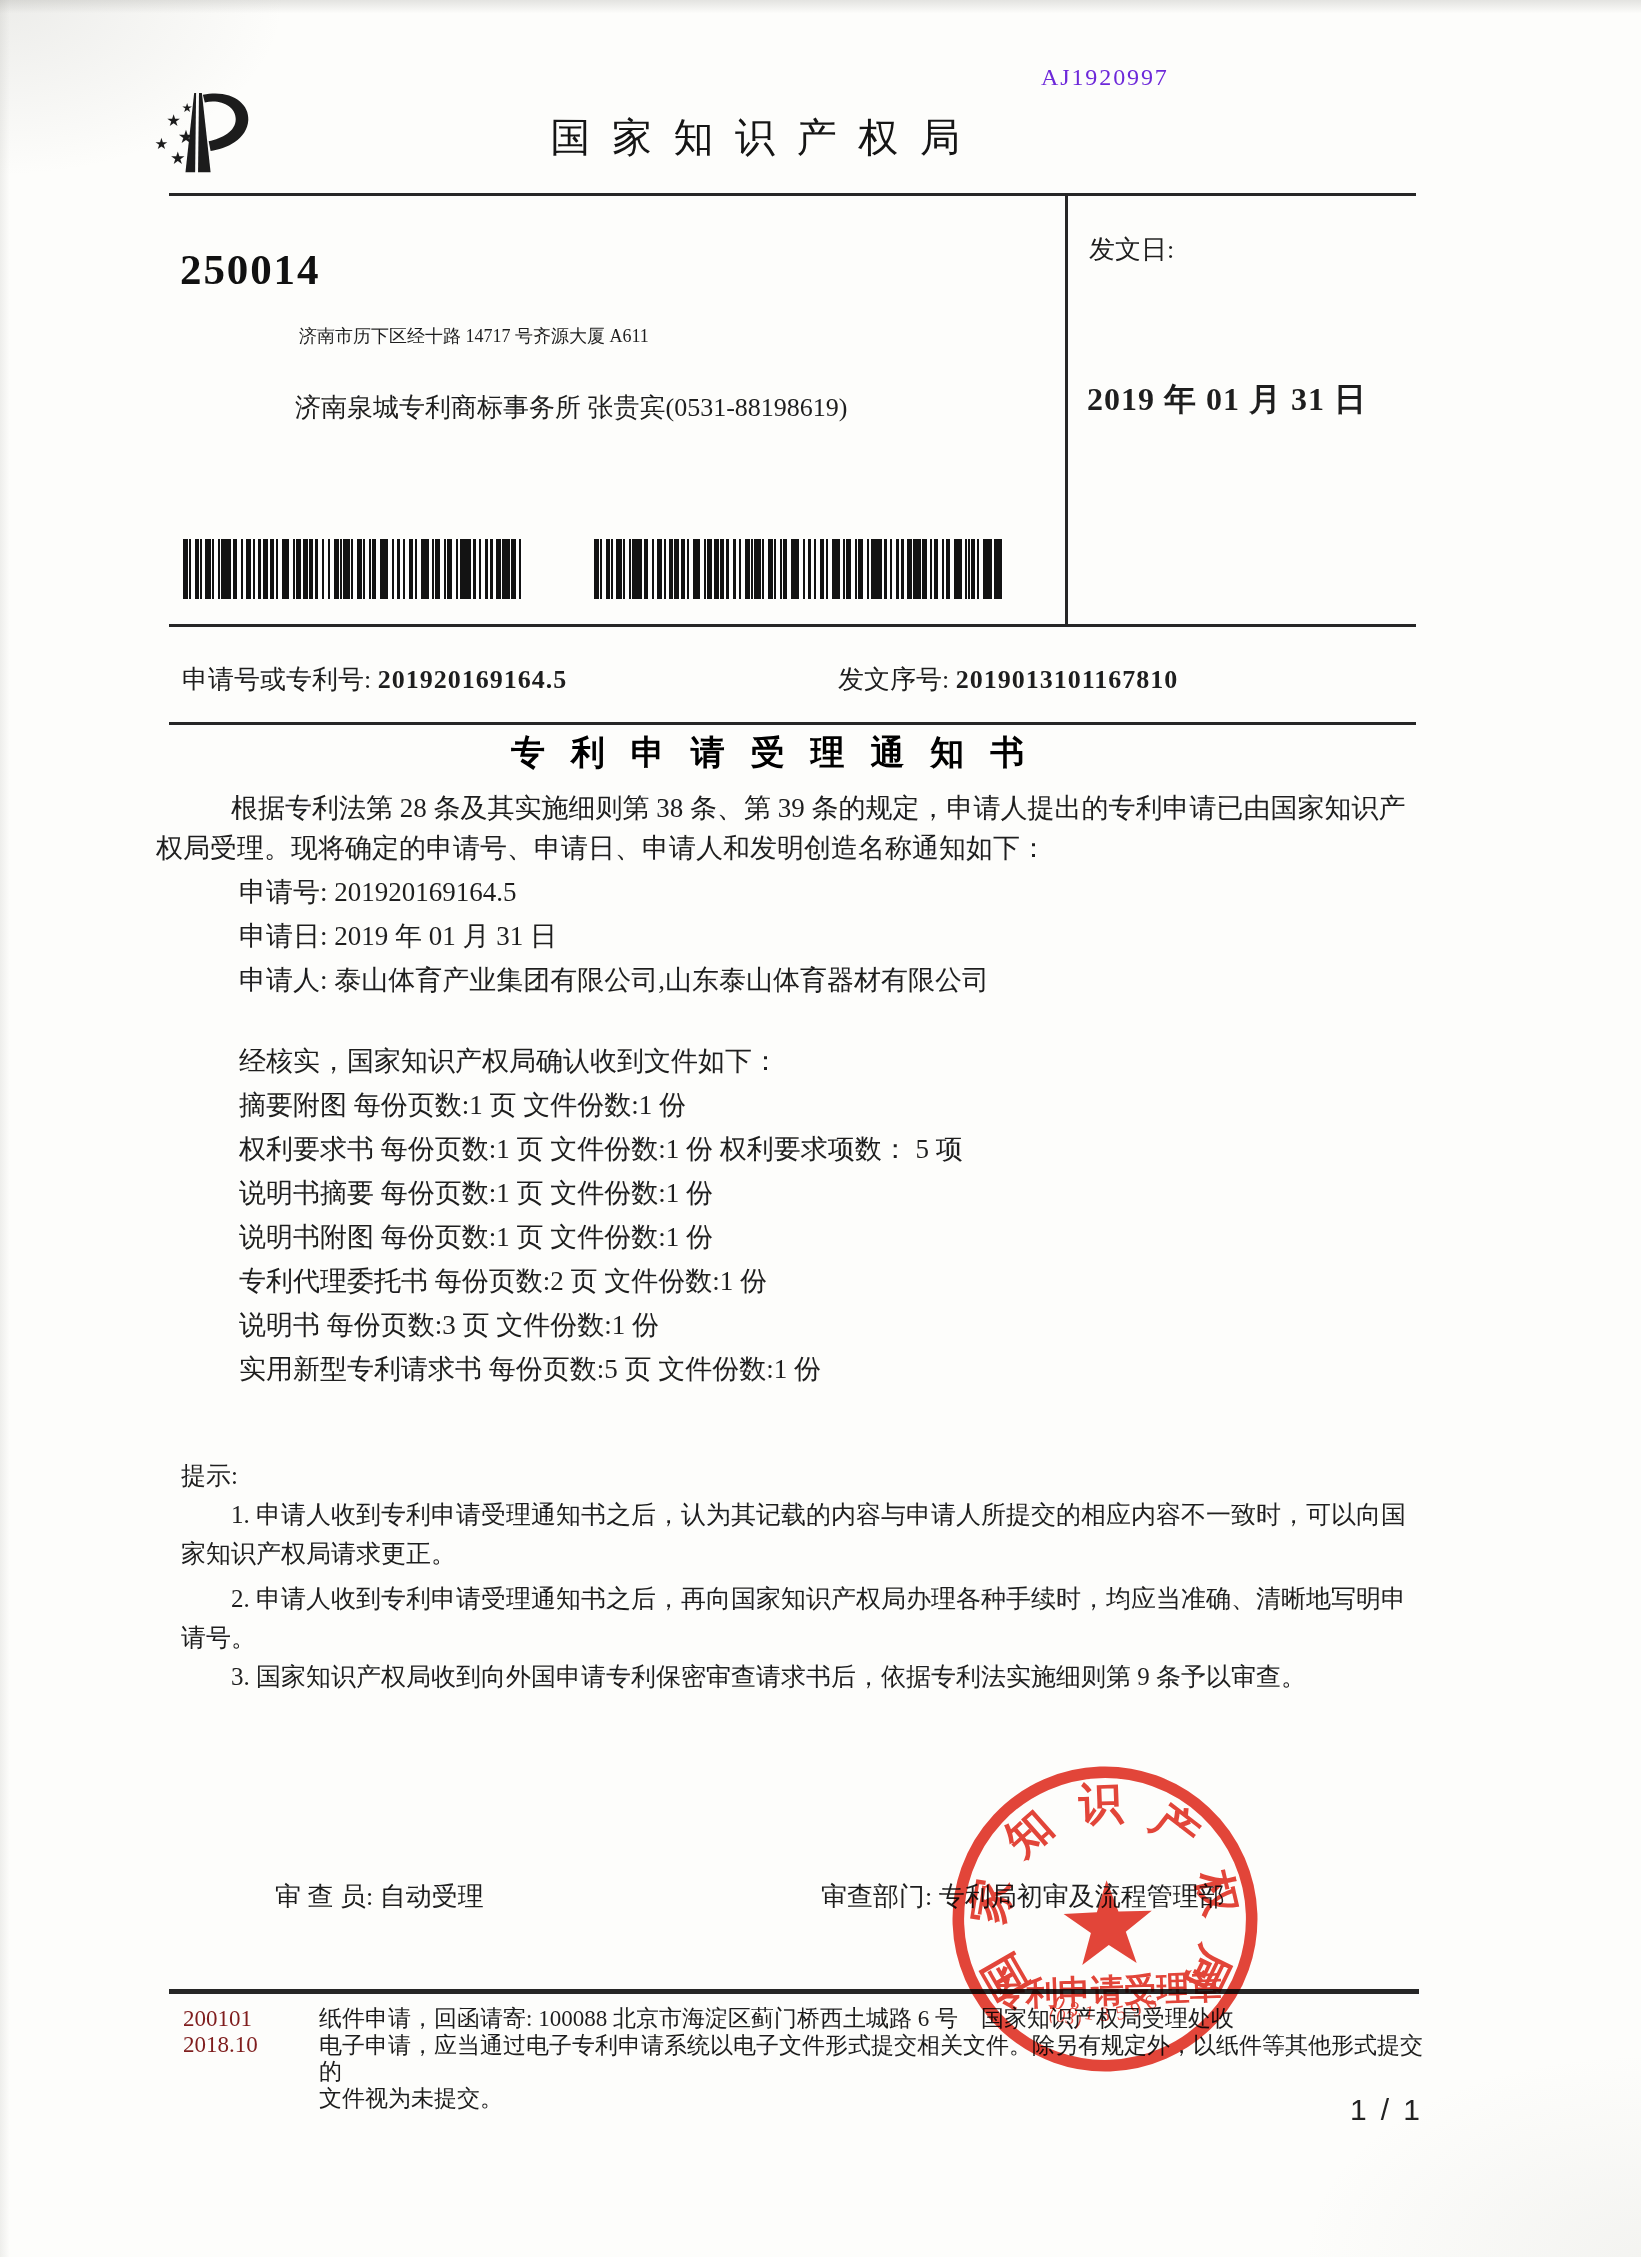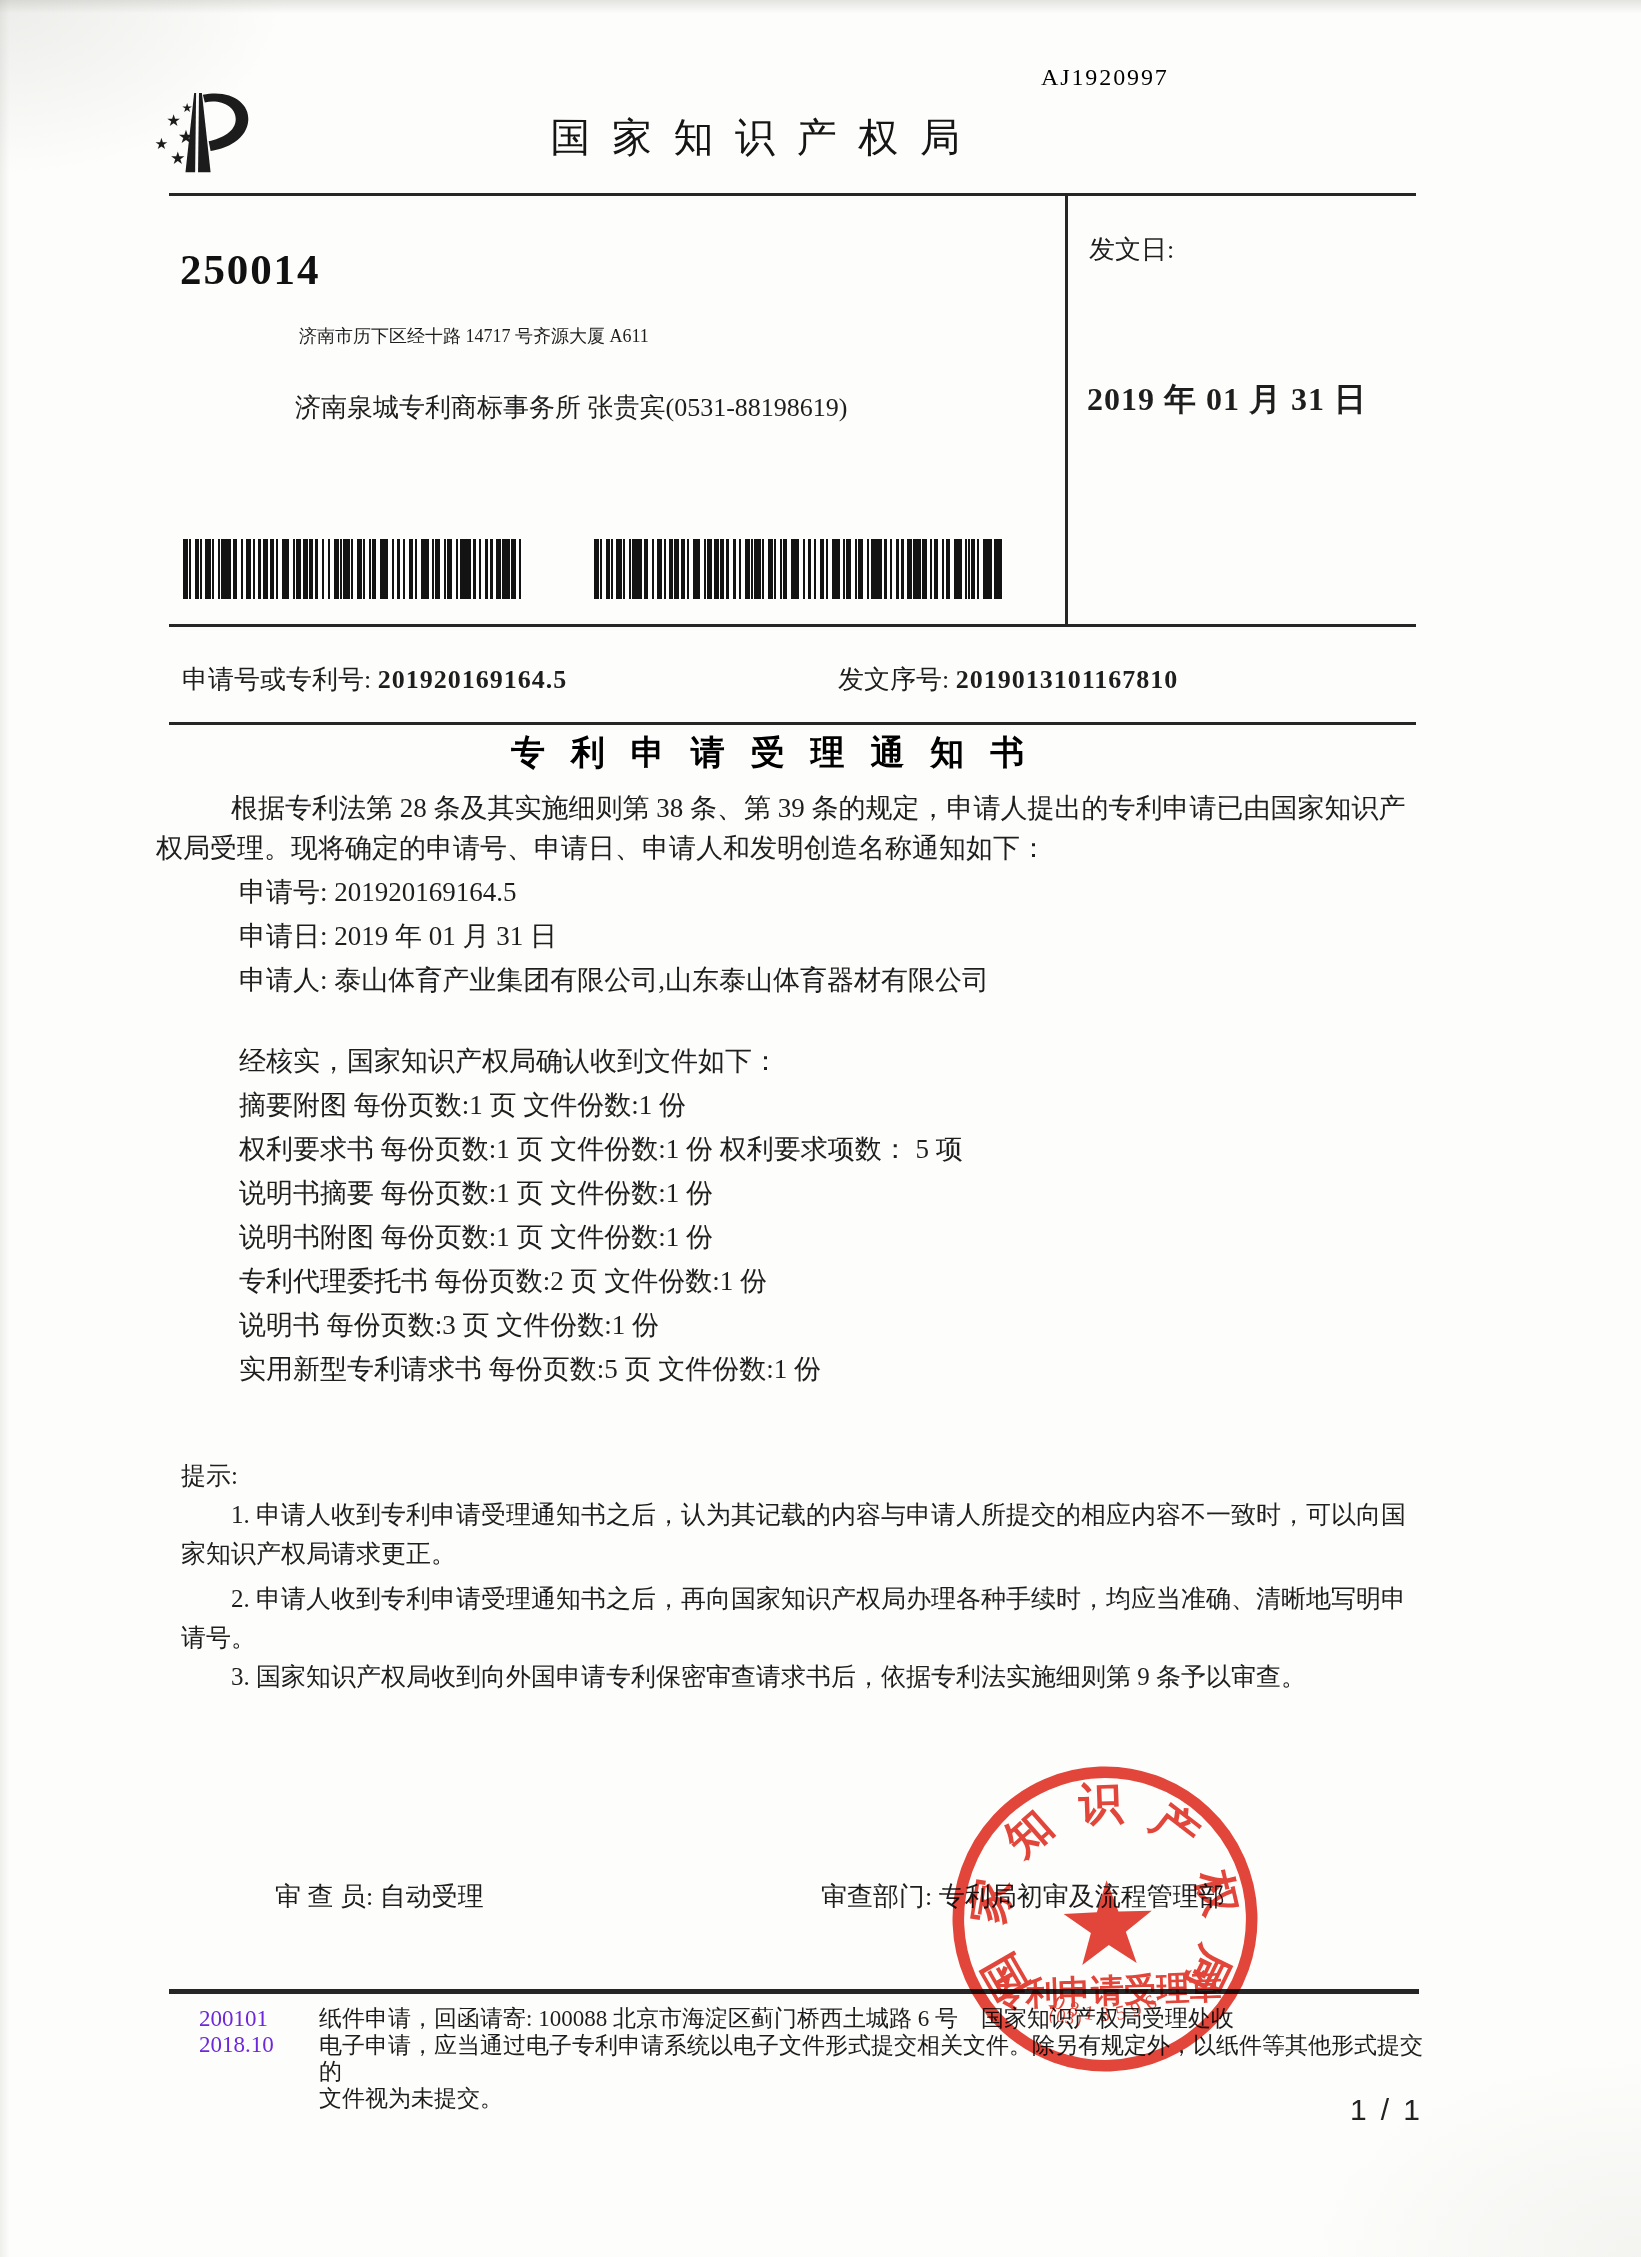--- a/index.html
+++ b/index.html
@@ -11,21 +11,21 @@
   }
   .page::before{content:"";position:absolute;inset:0;pointer-events:none;
     background:
       linear-gradient(180deg,rgba(160,160,155,.28),rgba(160,160,155,0) 13.5px),
       linear-gradient(90deg,rgba(170,170,165,.18),rgba(170,170,165,0) 9.7px),
       radial-gradient(406px 251px at 0% 0%,rgba(150,150,145,.16),rgba(150,150,145,0) 70%),
       radial-gradient(483px 290px at 100% 100%,rgba(160,160,150,.10),rgba(160,160,150,0) 70%);
   }
   .abs{position:absolute;}
   .rule{position:absolute;background:#262626;height:2.9px;}
-  .ref-code{left:1041px;top:64px;font-size:24px;letter-spacing:1.9px;color:#000000;}
+  .ref-code{left:1041px;top:64px;font-size:24px;letter-spacing:1.9px;color:#6d28d9;}
   .agency-title{left:415px;top:110px;width:686px;text-align:center;
     font-size:40px;letter-spacing:5.8px;color:#151515;white-space:nowrap;}
   .postal{left:180px;top:245px;font-size:43px;font-weight:700;letter-spacing:1.9px;color:#111;text-align:center;}
   .addr1{left:299px;top:324px;font-size:18px;}
   .addr2{left:295px;top:390px;font-size:26px;}
   .issue-label{left:1089px;top:232px;font-size:26px;}
   .issue-date{left:1087px;top:378px;font-size:32px;font-weight:600;letter-spacing:1px;}
   .vline{left:1065px;top:193px;width:2.9px;height:434px;background:#262626;position:absolute;}
   .barcode{position:absolute;top:539px;height:60px;background-color:#fff;
     background-image:
@@ -46,21 +46,21 @@
   .p-intro{text-indent:75px;}
   .field-line,.recv-line{padding-left:83px;}
   .recv-intro{margin-top:41px !important;padding-left:83px;}
   .notes-block{left:181px;top:1456px;width:1240px;font-size:25px;line-height:39px;}
   .notes-block p{margin:0;}
   .note-item{text-indent:50px;}
   .note-gap{margin-top:5.8px !important;}
   .signoff{position:absolute;top:1879px;font-size:26px;white-space:nowrap;}
   .examiner{left:275px;} .dept{left:821px;}
   .footer-rule{left:169px;top:1989px;width:1250px;height:4.8px;}
-  .form-codes{left:183px;top:2006px;font-size:23px;line-height:26px;color:#6d28d9;margin-left:16px;}
+  .form-codes{left:183px;top:2006px;font-size:23px;line-height:26px;color:#7f1d1d;}
   .footer-text{left:319px;top:2006px;width:1110px;font-size:23px;line-height:26.6px;color:#1c1c1c;}
   .footer-text p{margin:0;}
   .page-num{left:1350px;top:2093px;font-size:30px;letter-spacing:2.9px;
     font-family:"Liberation Sans","DejaVu Sans",sans-serif;color:#222;}
   .stamp-wrap{left:939px;top:1753px;width:332px;height:332px;
     mix-blend-mode:multiply;opacity:.93;transform:rotate(-2deg);}
   .logo{left:141px;top:87px;width:116px;height:92px;}
 </style>
 </head>
 <body>

